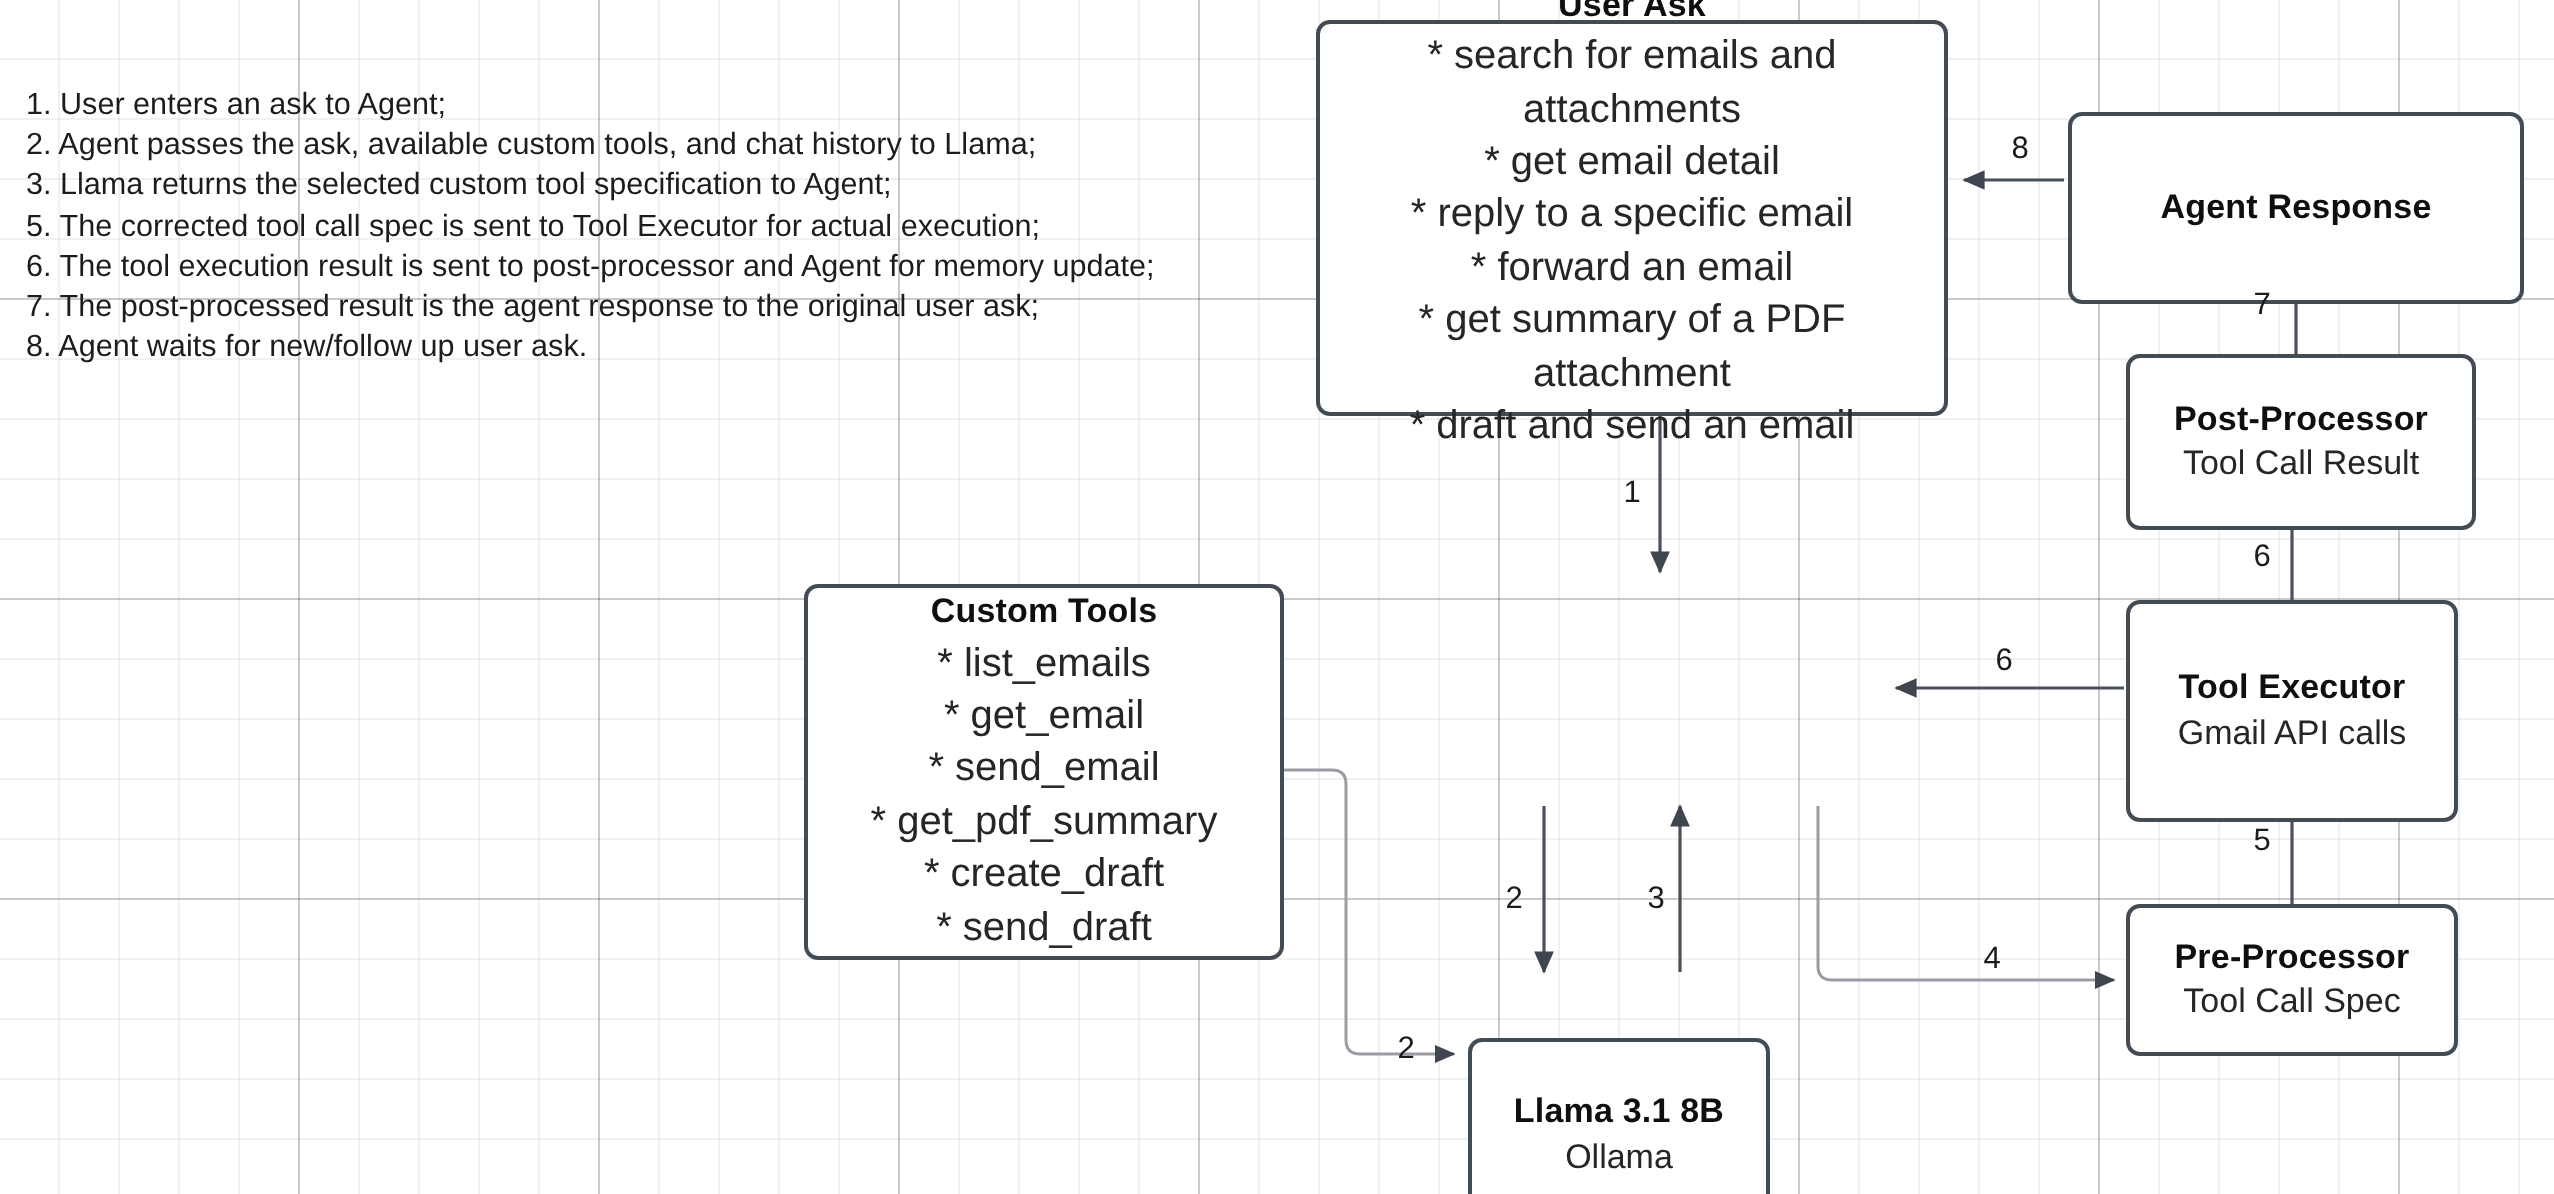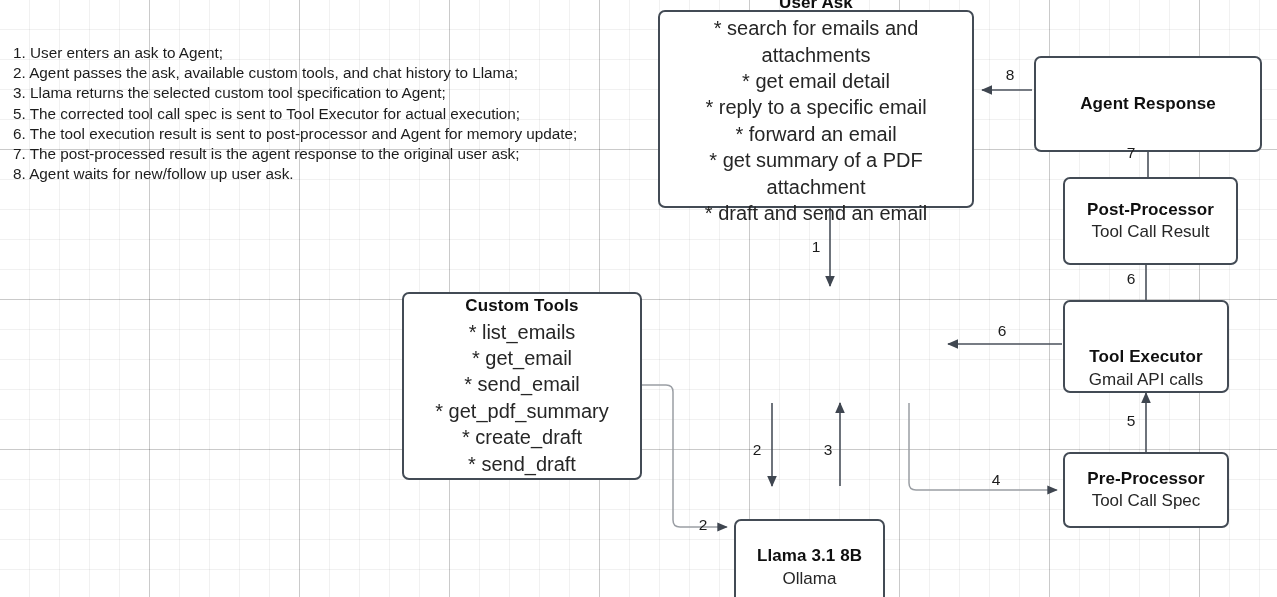--- a/index.html
+++ b/index.html
@@ -134,21 +134,21 @@
 
   <div class="node" style="left:1034px; top:56px; width:228px; height:96px;">
     <div class="title">Agent Response</div>
   </div>
 
   <div class="node" style="left:1063px; top:177px; width:175px; height:88px;">
     <div class="title">Post-Processor</div>
     <div class="sub">Tool Call Result</div>
   </div>
 
-  <div class="node" style="left:1063px; top:300px; width:166px; height:93px;justify-content:flex-end;">
+  <div class="node" style="left:1063px; top:300px; width:166px; height:111px;">
     <div class="title">Tool Executor</div>
     <div class="sub">Gmail API calls</div>
   </div>
 
   <div class="node" style="left:1063px; top:452px; width:166px; height:76px;">
     <div class="title">Pre-Processor</div>
     <div class="sub">Tool Call Spec</div>
   </div>
 
   <div class="node list" style="left:374px; top:292px; width:240px; height:188px;margin-left:28px;">

